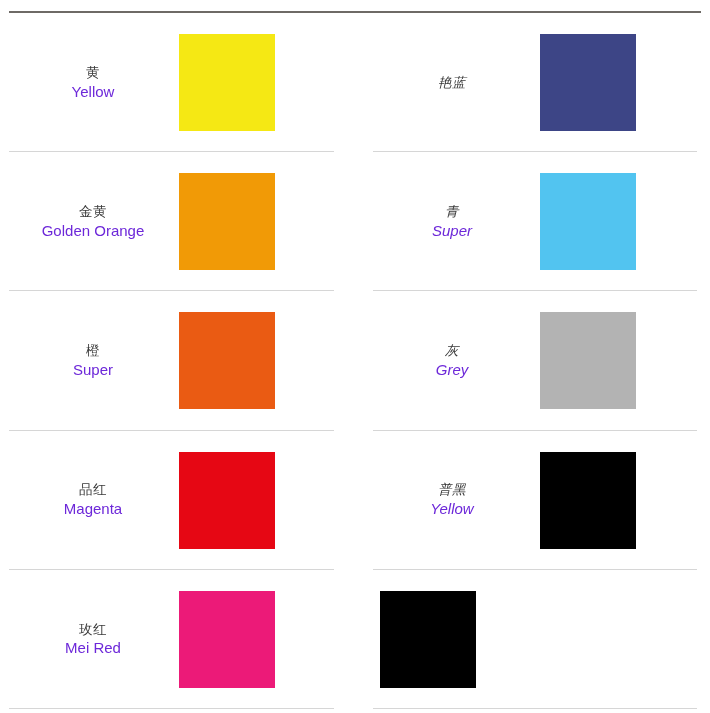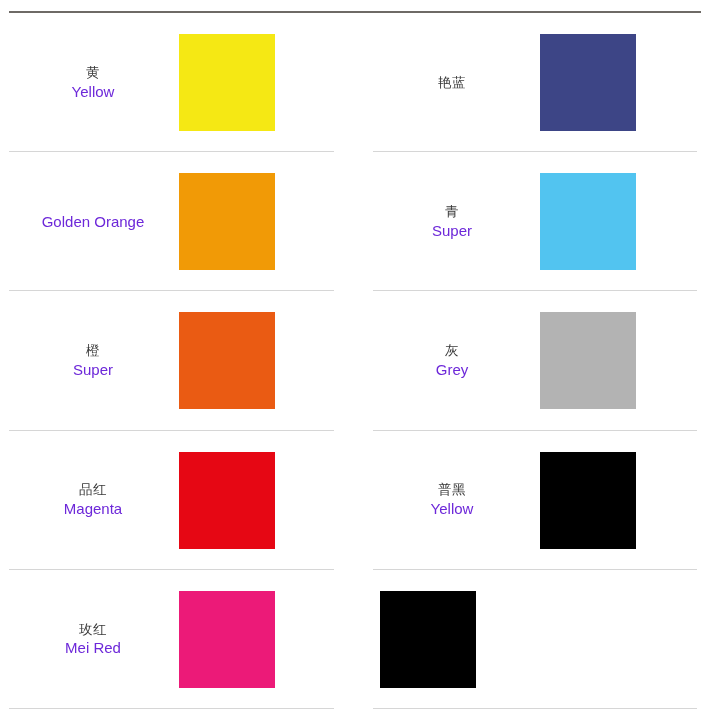--- a/index.html
+++ b/index.html
@@ -41,21 +41,21 @@
     flex-direction: row;
   }
 
   .column {
     width: 355px;
     display: flex;
     flex-direction: column;
   }
 
   .column-left  { padding-left: 9px;  box-sizing: border-box; }
-  .column-right { padding-left: 18px; box-sizing: border-box; }
+  .column-right { padding-left: 18px; box-sizing: border-box; font-style: italic; }
 
   .swatch-row {
     position: relative;
     height: 139.2px;
     display: flex;
     flex-direction: row;
     align-items: center;
     box-sizing: border-box;
   }
   .column-left  .swatch-row { width: 325px; }
@@ -124,20 +124,21 @@
           <span class="label-cn">黄</span>
           <span class="label-en">Yellow</span>
         </div>
         <div class="swatch-cell">
           <span class="swatch-chip" style="background: rgb(245, 232, 20);"></span>
         </div>
       </div>
 
       <div class="swatch-row">
         <div class="row-label">
+          <span class="label-cn">金黄</span>
           <span class="label-en">Golden Orange</span>
         </div>
         <div class="swatch-cell">
           <span class="swatch-chip" style="background: rgb(241, 154, 6);"></span>
         </div>
       </div>
 
       <div class="swatch-row">
         <div class="row-label">
           <span class="label-cn">橙</span>

